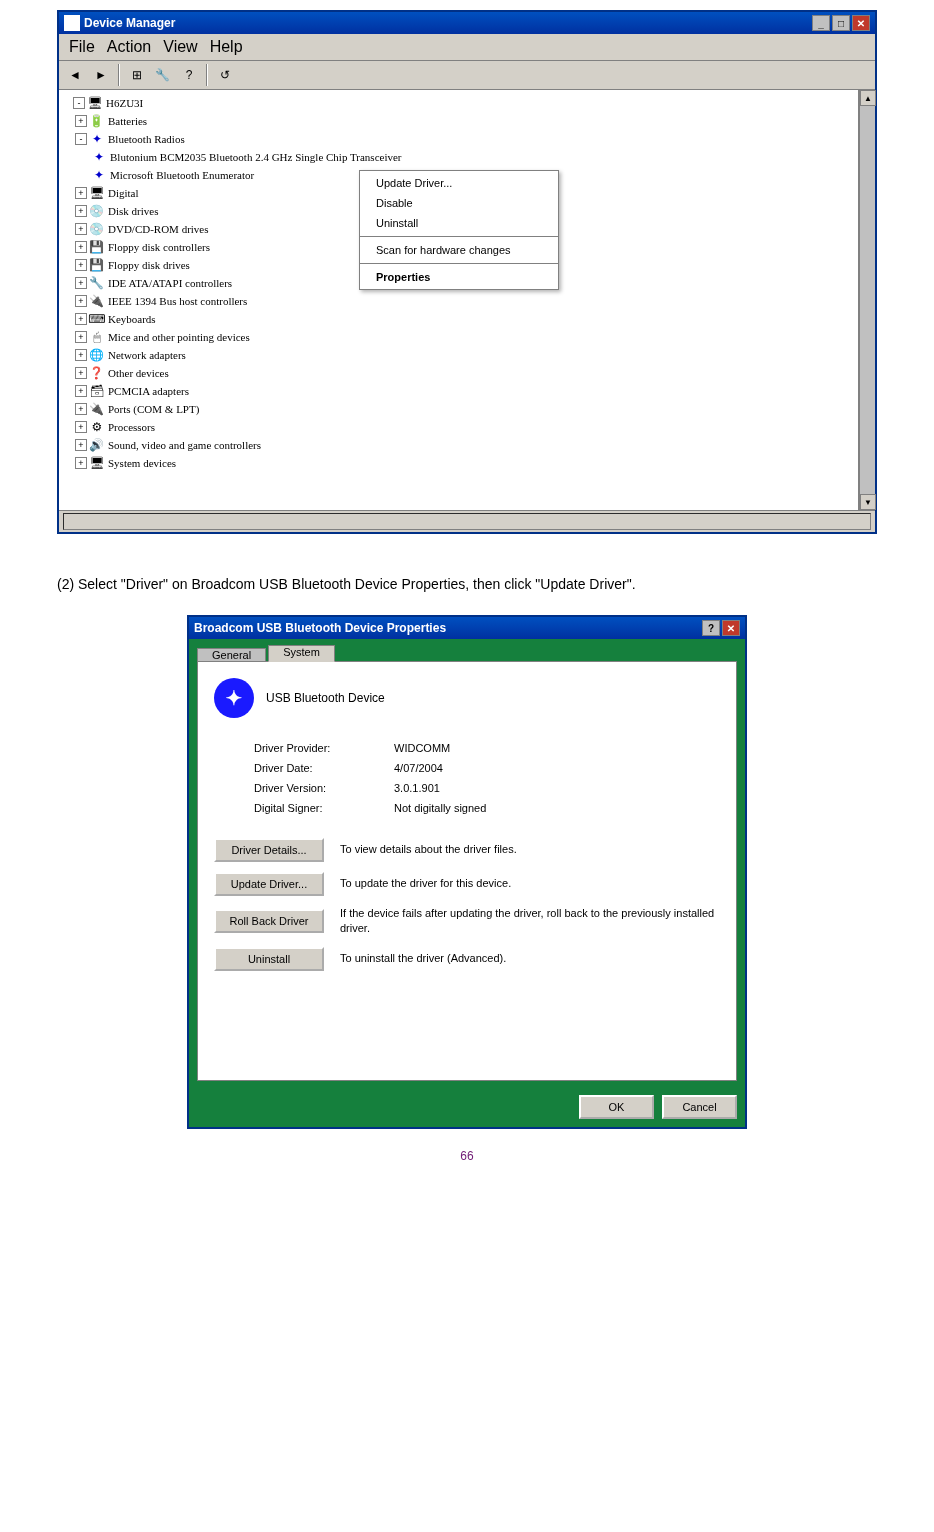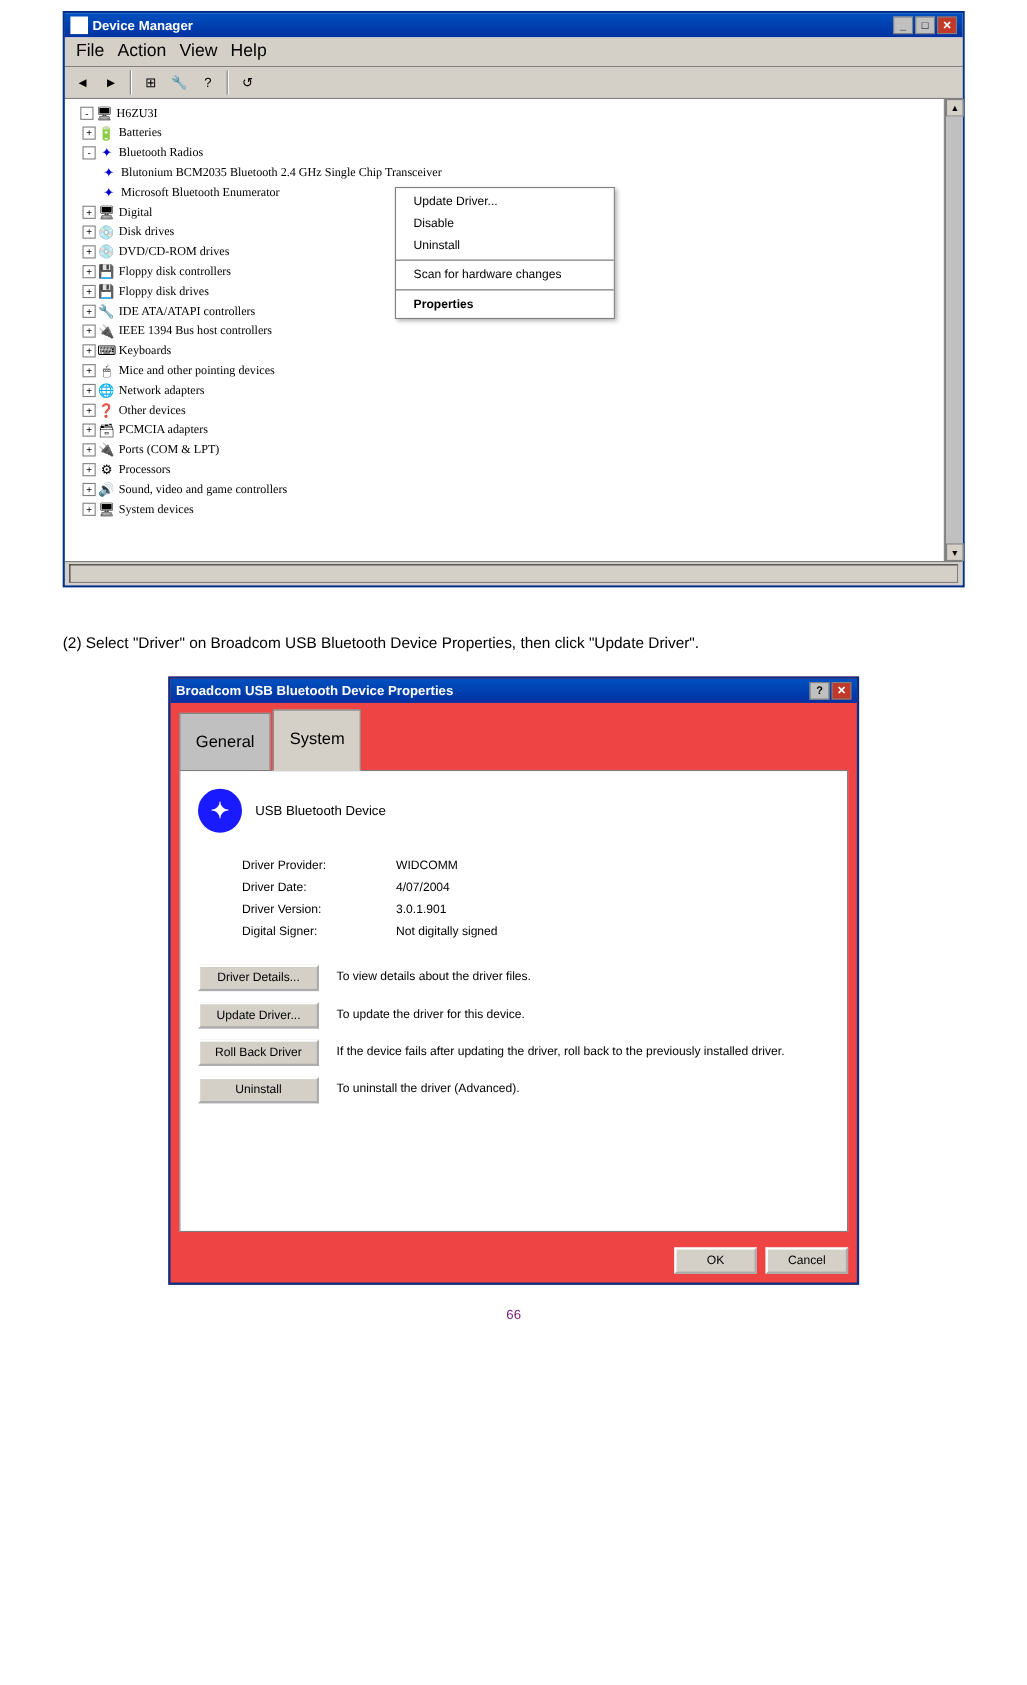--- a/index.html
+++ b/index.html
@@ -220,23 +220,23 @@
     .instruction-text {
       font-size: 14px;
       color: #000;
       margin: 10px 0 20px 0;
       width: 820px;
       line-height: 1.5;
     }
 
     
     .props-dialog {
-      width: 628px;
+      width: 560px;
       border: 2px solid #003087;
-      background: #ef4444;
+      background: #15803d;
       margin: 0 auto;
     }
     .props-titlebar {
       background: linear-gradient(to bottom, #0050c0, #0030a0);
       color: #fff;
       font-size: 12px;
       font-weight: bold;
       padding: 3px 5px;
       display: flex;
       align-items: center;
@@ -265,22 +265,22 @@
       color: #000;
     }
     .props-titlebar-btn.close { background: #c0392b; color: #fff; }
 
     .props-tabs {
       display: flex;
       padding: 6px 8px 0 8px;
       gap: 0;
     }
     .props-tab {
-      padding: 17px 14px;
-      font-size: 15px;
+      padding: 0 14px;
+      font-size: 11px;
       cursor: pointer;
       border: 1px solid #808080;
       border-bottom: none;
       background: #d4d0c8;
       margin-right: 2px;
     }
     .props-tab.active {
       background: #d4d0c8;
       border-bottom: 1px solid #d4d0c8;
       margin-bottom: -1px;

